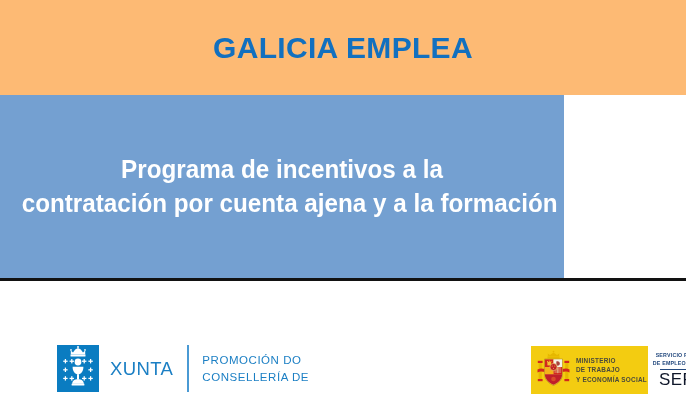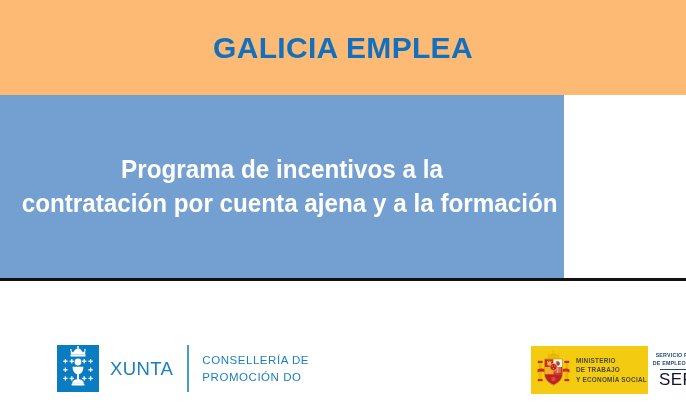--- a/index.html
+++ b/index.html
@@ -283,22 +283,22 @@
       </svg>
     </div>
 
     <div class="xunta-wordmark">
       <span class="wm-line">XUNTA</span>
     </div>
 
     <div class="lockup-divider"></div>
 
     <div class="conselleria-text">
+      <span class="cs-line">PROMOCIÓN DO</span>
       <span class="cs-line">CONSELLERÍA DE</span>
-      <span class="cs-line">PROMOCIÓN DO</span>
     </div>
   </div>
 
   <div class="gov-lockup">
 
     <div class="ministerio-block">
       <svg class="coat-of-arms" width="35" height="40" viewBox="0 0 35 40" xmlns="http://www.w3.org/2000/svg" aria-hidden="true">
 
         <g>
           <rect x="2.6" y="12.5" width="3.2" height="17" fill="#e6b800"></rect>

